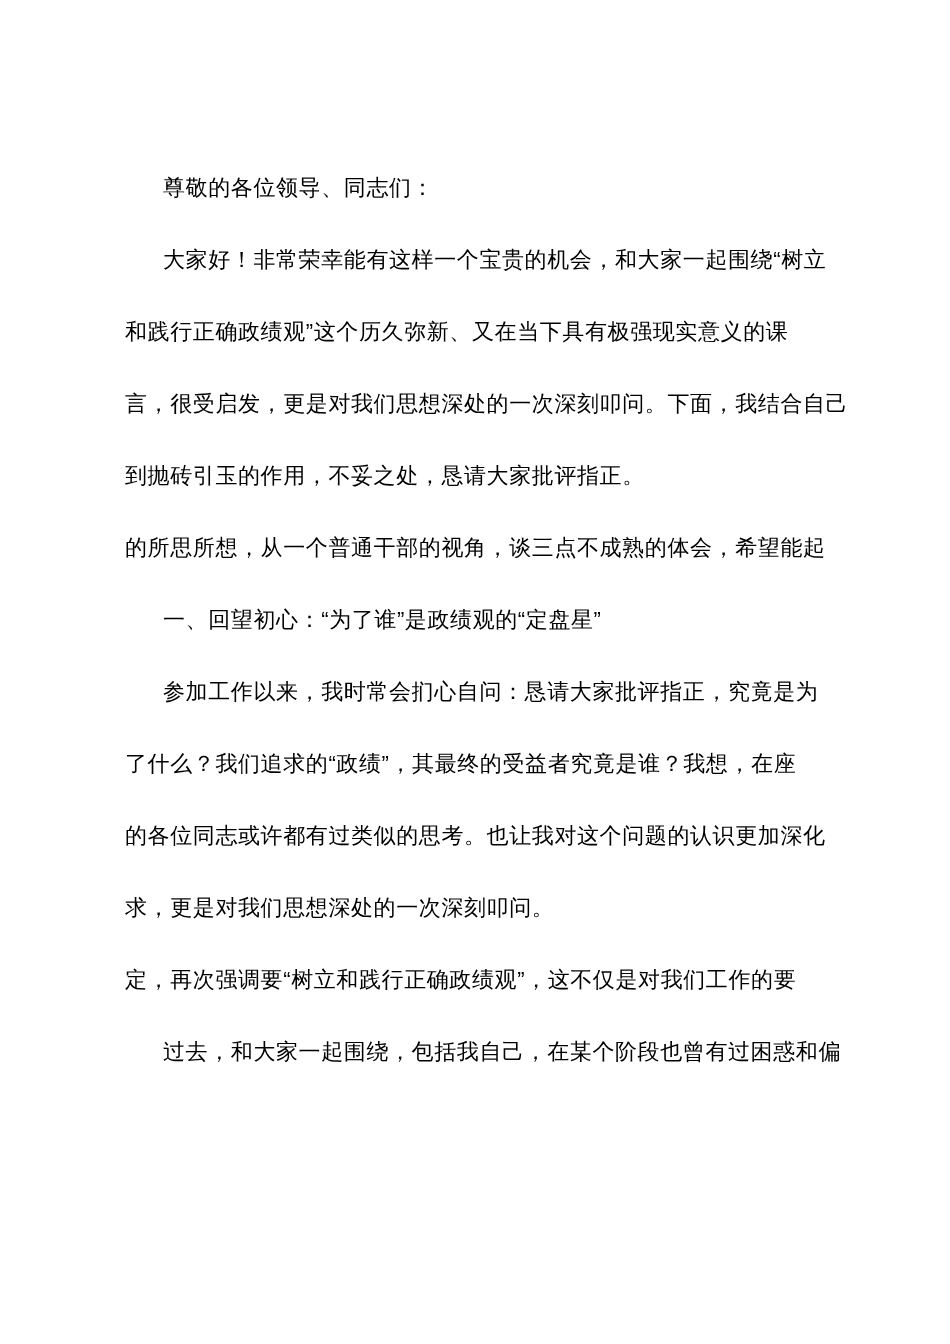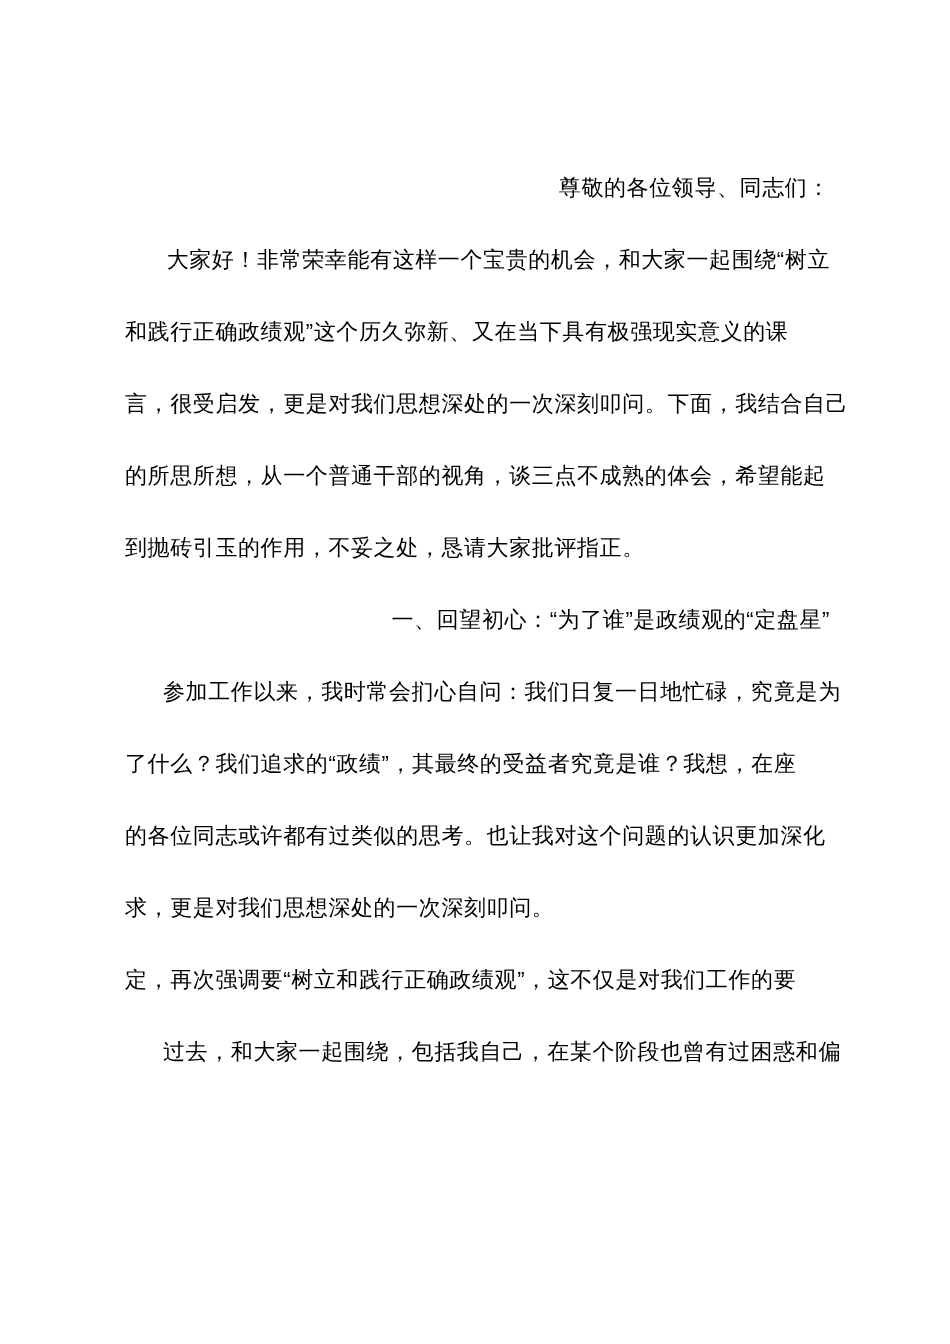--- a/index.html
+++ b/index.html
@@ -24,33 +24,32 @@
     line-height: 72px;
     letter-spacing: 0.6px;
     font-weight: 400;
   }
   .line {
     height: 72px;
     white-space: nowrap;
   }
   .indent {
     padding-left: 38px;
-    text-align: right;
   }
 </style>
 </head>
 <body>
 
 <main class="doc-page">
   <div class="line indent">尊敬的各位领导、同志们：</div>
   <div class="line indent">大家好！非常荣幸能有这样一个宝贵的机会，和大家一起围绕“树立</div>
   <div class="line">和践行正确政绩观”这个历久弥新、又在当下具有极强现实意义的课</div>
   <div class="line">言，很受启发，更是对我们思想深处的一次深刻叩问。下面，我结合自己</div>
+  <div class="line">到抛砖引玉的作用，不妥之处，恳请大家批评指正。</div>
   <div class="line">的所思所想，从一个普通干部的视角，谈三点不成熟的体会，希望能起</div>
-  <div class="line">到抛砖引玉的作用，不妥之处，恳请大家批评指正。</div>
   <div class="line indent">一、回望初心：“为了谁”是政绩观的“定盘星”</div>
-  <div class="line indent">参加工作以来，我时常会扪心自问：我们日复一日地忙碌，究竟是为</div>
+  <div class="line indent">参加工作以来，我时常会扪心自问：恳请大家批评指正，究竟是为</div>
   <div class="line">了什么？我们追求的“政绩”，其最终的受益者究竟是谁？我想，在座</div>
   <div class="line">的各位同志或许都有过类似的思考。也让我对这个问题的认识更加深化</div>
   <div class="line">求，更是对我们思想深处的一次深刻叩问。</div>
   <div class="line">定，再次强调要“树立和践行正确政绩观”，这不仅是对我们工作的要</div>
   <div class="line indent">过去，和大家一起围绕，包括我自己，在某个阶段也曾有过困惑和偏</div>
 </main>
 
 </body></html>

